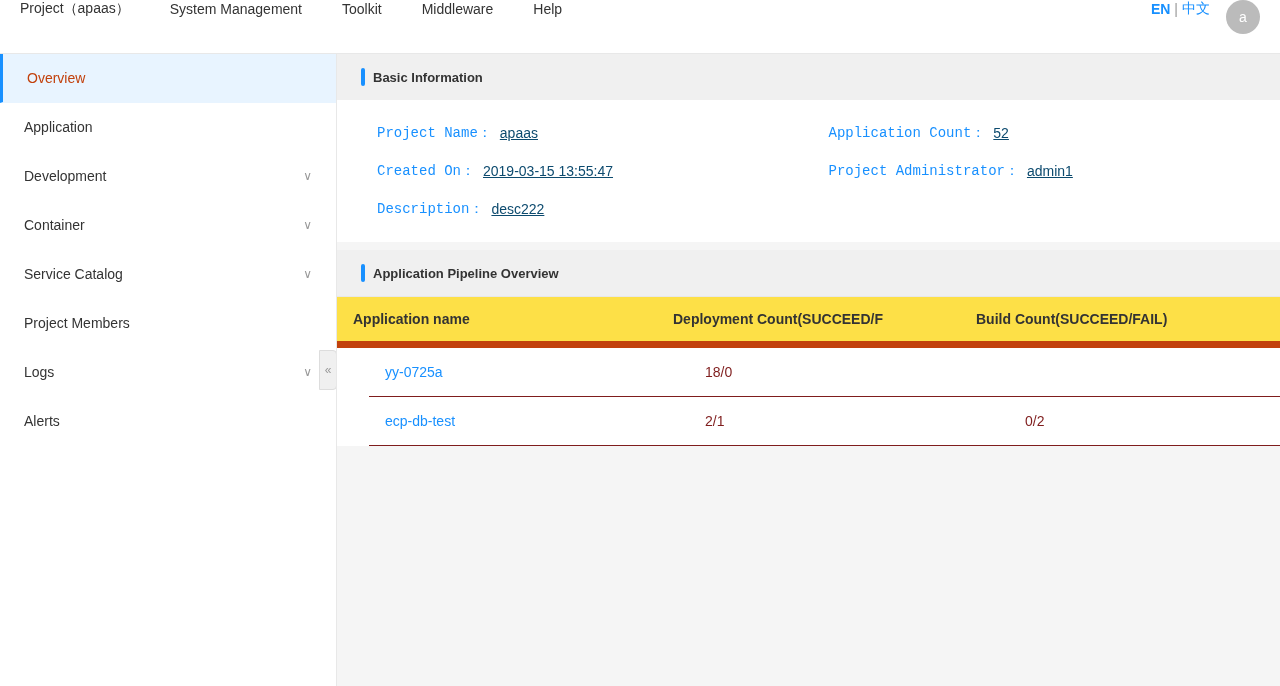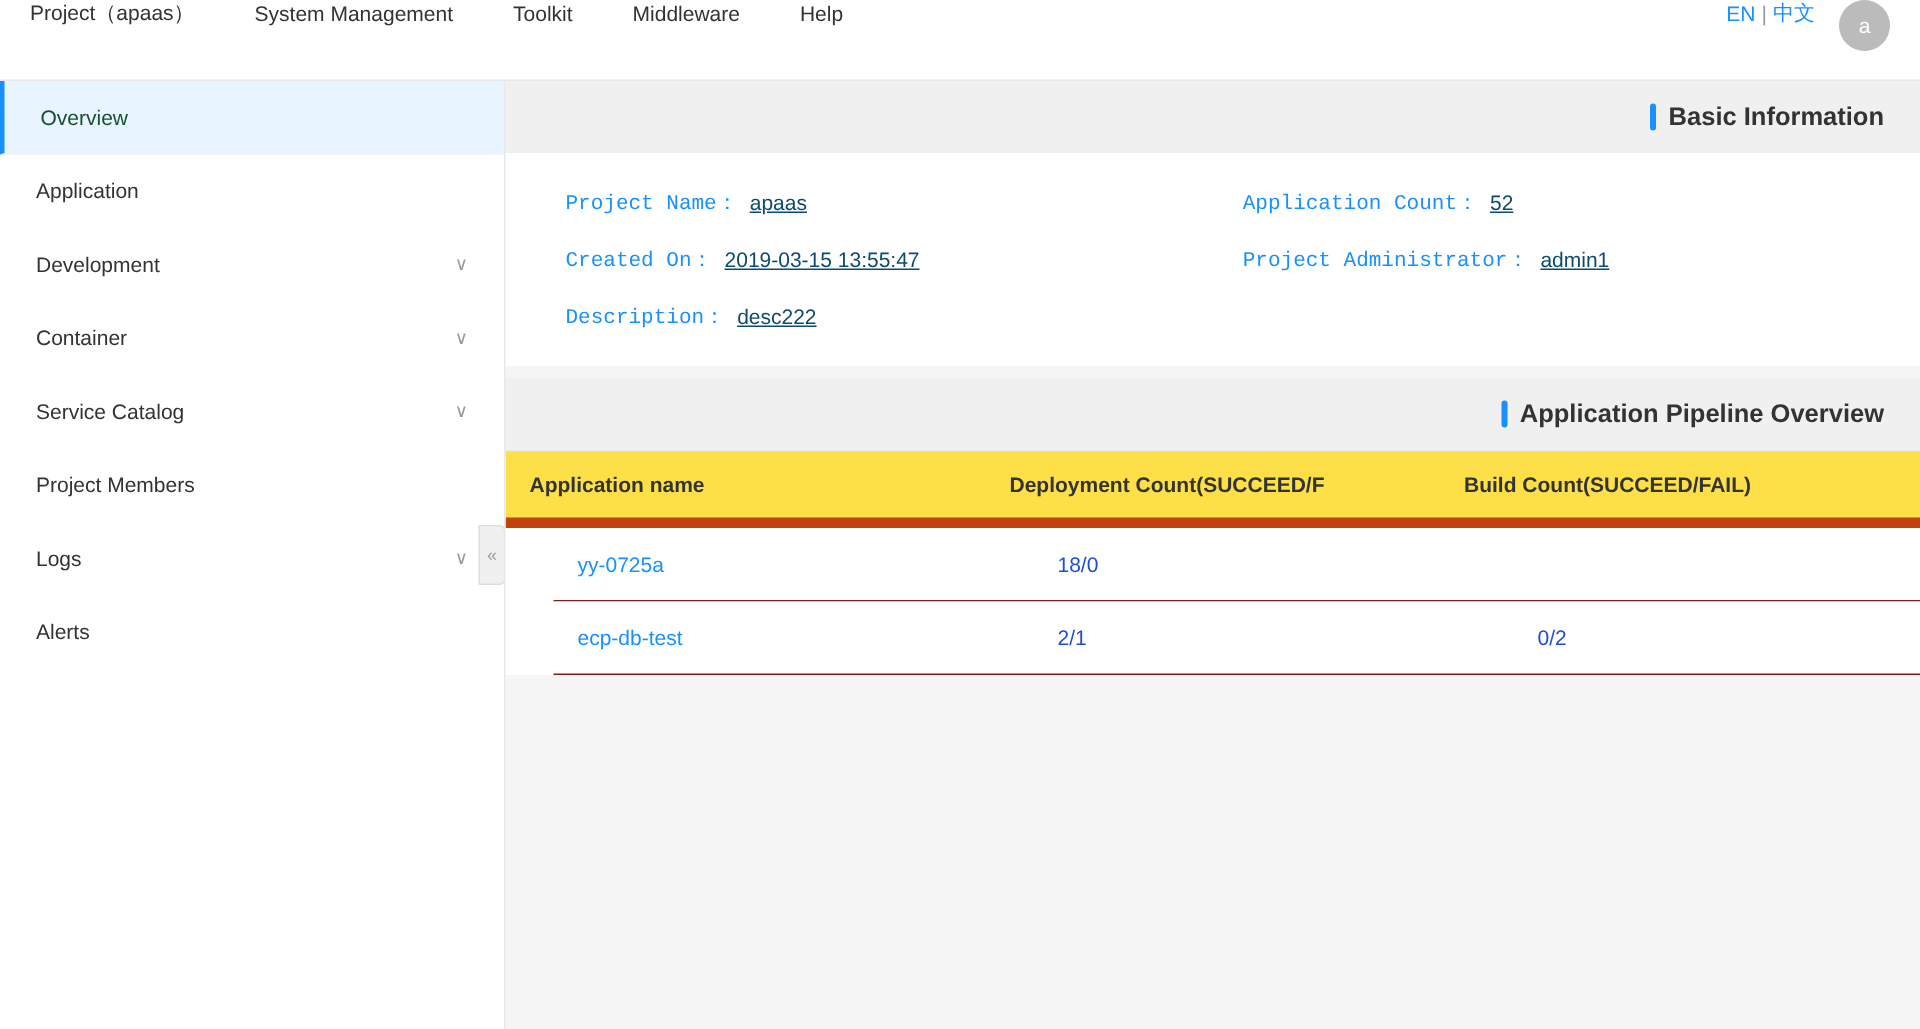--- a/index.html
+++ b/index.html
@@ -28,21 +28,21 @@
     }
     .top-nav .lang-switch {
       display: flex;
       align-items: center;
       gap: 4px;
       font-size: 14px;
       margin-right: 16px;
     }
     .top-nav .lang-switch .en {
       color: #1890ff;
-      font-weight: normal;
+      font-weight: bold;
     }
     .top-nav .lang-switch .sep {
       color: #999;
     }
     .top-nav .lang-switch .zh {
       color: #1890ff;
     }
     .top-nav .avatar {
       width: 34px;
       height: 34px;
@@ -76,21 +76,21 @@
       align-items: center;
       justify-content: space-between;
       padding: 16px 24px;
       cursor: pointer;
       font-size: 14px;
       color: #333;
       border-bottom: 1px solid transparent;
     }
     .sidebar-item.active {
       background: #e8f4ff;
-      color: #14532d;
+      color: #c2410c;
       border-left: 3px solid #1890ff;
     }
     .sidebar-item .chevron {
       color: #999;
       font-size: 12px;
     }
 
     .collapse-handle {
       position: absolute;
       right: -1px;
@@ -114,27 +114,26 @@
     .main-content {
       flex: 1;
       overflow-y: auto;
       background: #f5f5f5;
     }
 
     
     .section-header {
       background: #f0f0f0;
       padding: 14px 24px;
-      font-size: 17px;
+      font-size: 13px;
       font-weight: 600;
       color: #333;
       display: flex;
       align-items: center;
       gap: 8px;
-      justify-content: flex-end;
     }
     .section-header .bar {
       width: 4px;
       height: 18px;
       background: #1890ff;
       border-radius: 2px;
     }
 
     .info-section {
       background: #fff;
@@ -186,21 +185,21 @@
     }
     .table-row {
       display: flex;
       border-bottom: 1px solid #7f1d1d;
       background: #fff;
       margin-left: 32px;
     }
     .table-cell {
       padding: 16px 16px;
       font-size: 14px;
-      color: #1d4ed8;
+      color: #7f1d1d;
     }
     .table-cell.link {
       color: #1890ff;
       cursor: pointer;
     }
     .col-name { width: 320px; }
     .col-build { width: 320px; }
     .col-deploy { flex: 1; }
   </style>
 </head>

